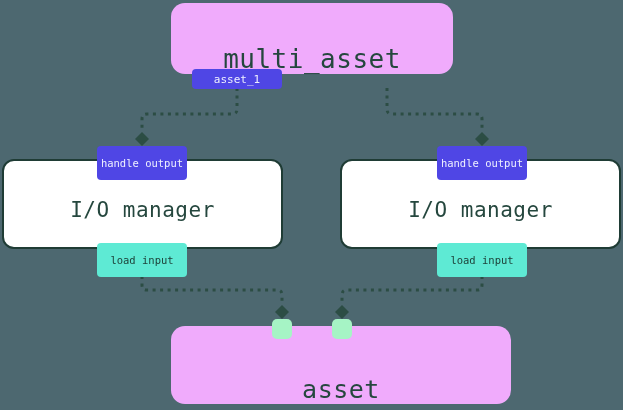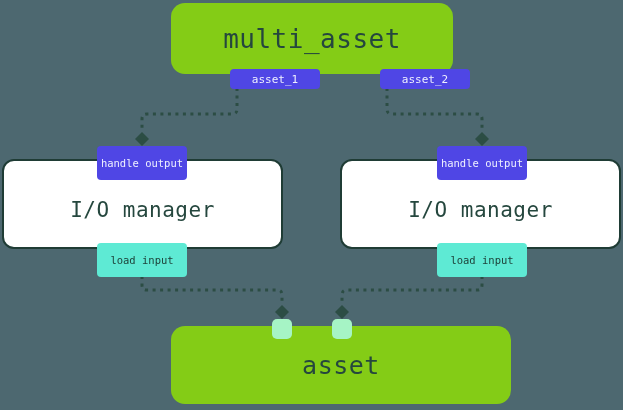--- a/index.html
+++ b/index.html
@@ -13,23 +13,24 @@
   }
   .node {
     position: absolute;
     box-sizing: border-box;
     display: flex;
     align-items: center;
     justify-content: center;
     z-index: 1;
   }
   .node-gray {
-    background: #84cc16;
+    background: #f0abfc;
     border-radius: 14px;
     color: #25473e;
+    align-items: flex-end;
   }
   .node-white {
     background: #ffffff;
     border: 2.5px solid #1f3c35;
     border-radius: 12px;
     color: #25473e;
   }
   .label-lg  { font-size: 26px; letter-spacing: 0.5px; }
   .label-md  { font-size: 21px; letter-spacing: 0.5px; margin-top: 12px; }
   .label-bot { font-size: 25px; letter-spacing: 0.5px; }
@@ -39,21 +40,21 @@
     width: 90px;
     height: 34px;
     display: flex;
     align-items: center;
     justify-content: center;
     border-radius: 4px;
     font-size: 10.5px;
     z-index: 3;
     white-space: nowrap;
   }
-  .badge-tall { height: 20px; font-size: 11px; margin-left: 38px; }
+  .badge-tall { height: 20px; font-size: 11px; }
   .badge-purple { background: #4f46e5; color: #eef0ff; }
   .badge-mint   { background: #5eead4; color: #1e423a; }
   .port {
     position: absolute;
     width: 20px;
     height: 20px;
     border-radius: 5px;
     background: #a6f4c5;
     z-index: 3;
   }
@@ -89,23 +90,20 @@
     <polygon class="arrowhead" points="342,305 349,312 342,319 335,312"></polygon>
   </svg>
 
   <div class="node node-gray" style="left:171px; top:3px; width:282px; height:71px;">
     <span class="label-lg">multi_asset</span>
   </div>
 
   <div class="badge badge-tall badge-purple" style="left:192px; top:69px;">
     <span>asset_1</span>
   </div>
-  <div class="badge badge-tall badge-purple" style="left:342px; top:69px;">
-    <span>asset_2</span>
-  </div>
 
   <div class="node node-white" style="left:2px; top:159px; width:281px; height:90px;">
     <span class="label-md">I/O manager</span>
   </div>
   <div class="badge badge-purple" style="left:97px; top:146px;">
     <span>handle output</span>
   </div>
   <div class="badge badge-mint" style="left:97px; top:243px;">
     <span>load input</span>
   </div>

